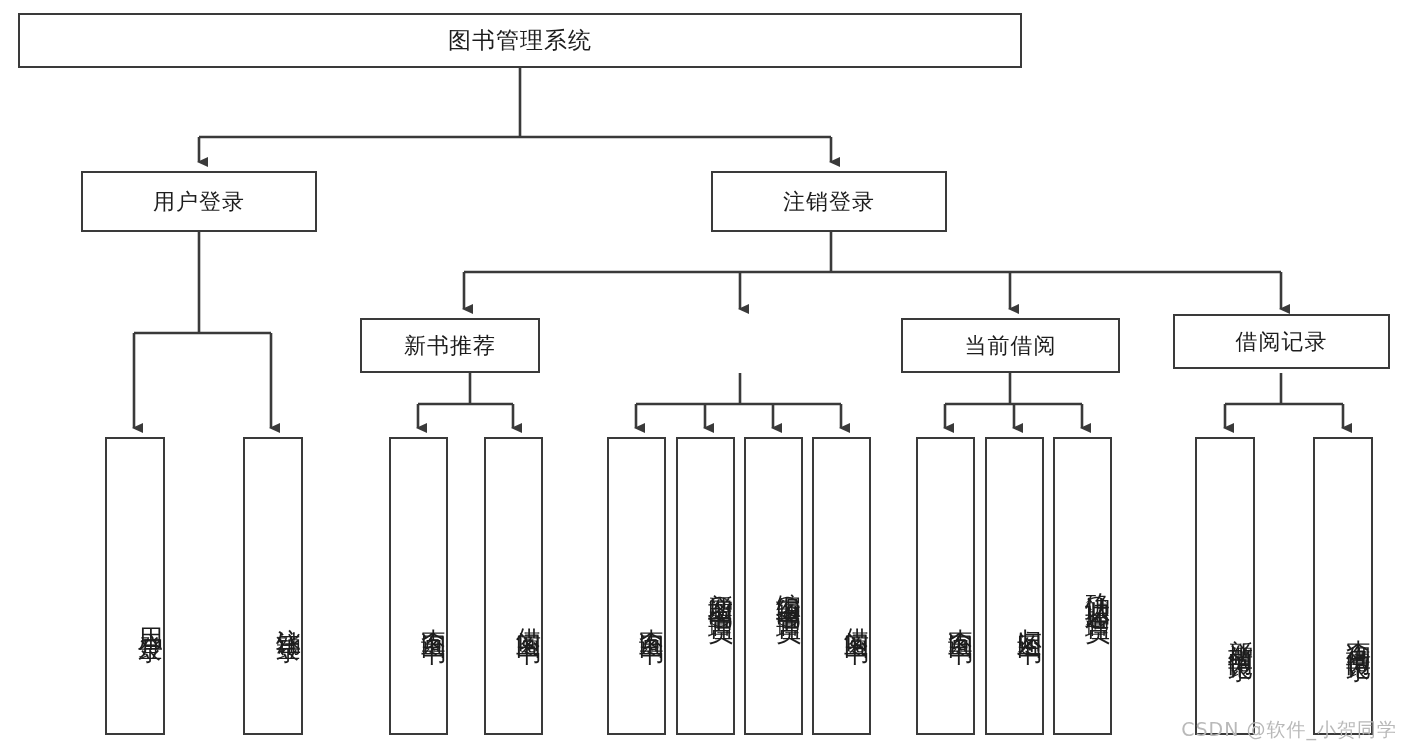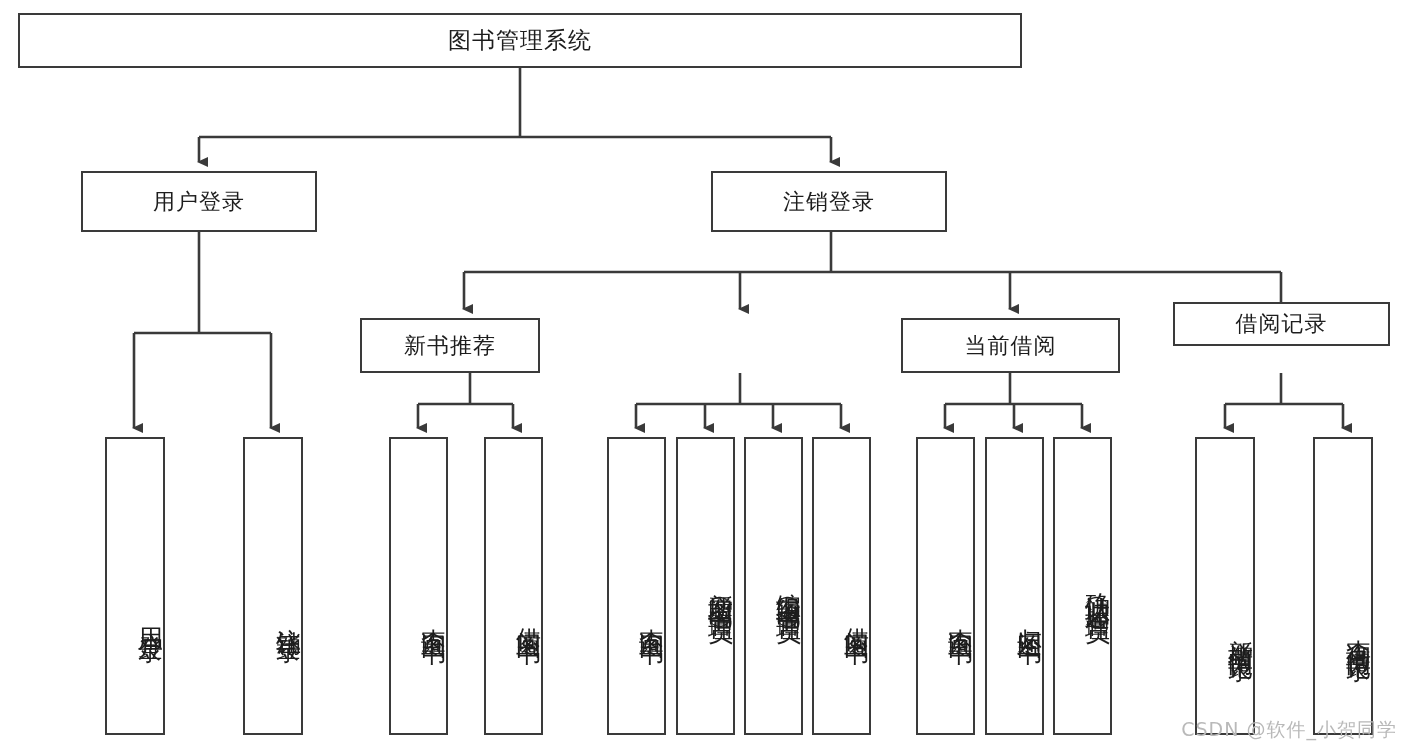--- a/index.html
+++ b/index.html
@@ -112,21 +112,21 @@
 
   <div class="node horiz" style="left:81px;top:171px;width:236px;height:61px;">用户登录</div>
 
   <div class="node horiz" style="left:711px;top:171px;width:236px;height:61px;">注销登录</div>
 
   <div class="node horiz" style="left:360px;top:318px;width:180px;height:55px;">新书推荐</div>
 
 
   <div class="node horiz" style="left:901px;top:318px;width:219px;height:55px;">当前借阅</div>
 
-  <div class="node horiz" style="left:1173px;top:302px;width:217px;height:44px;">借阅记录</div>
+  <div class="node horiz" style="left:1173px;top:314px;width:217px;height:55px;">借阅记录</div>
 
   <div class="node vert mid" style="left:105px;top:437px;width:60px;height:298px;">用户登录</div>
 
   <div class="node vert mid" style="left:243px;top:437px;width:60px;height:298px;">注销登录</div>
 
   <div class="node vert mid" style="left:389px;top:437px;width:59px;height:298px;">查询图书</div>
 
   <div class="node vert mid" style="left:484px;top:437px;width:59px;height:298px;">借阅图书</div>
 
   <div class="node vert mid" style="left:607px;top:437px;width:59px;height:298px;">查询图书</div>

